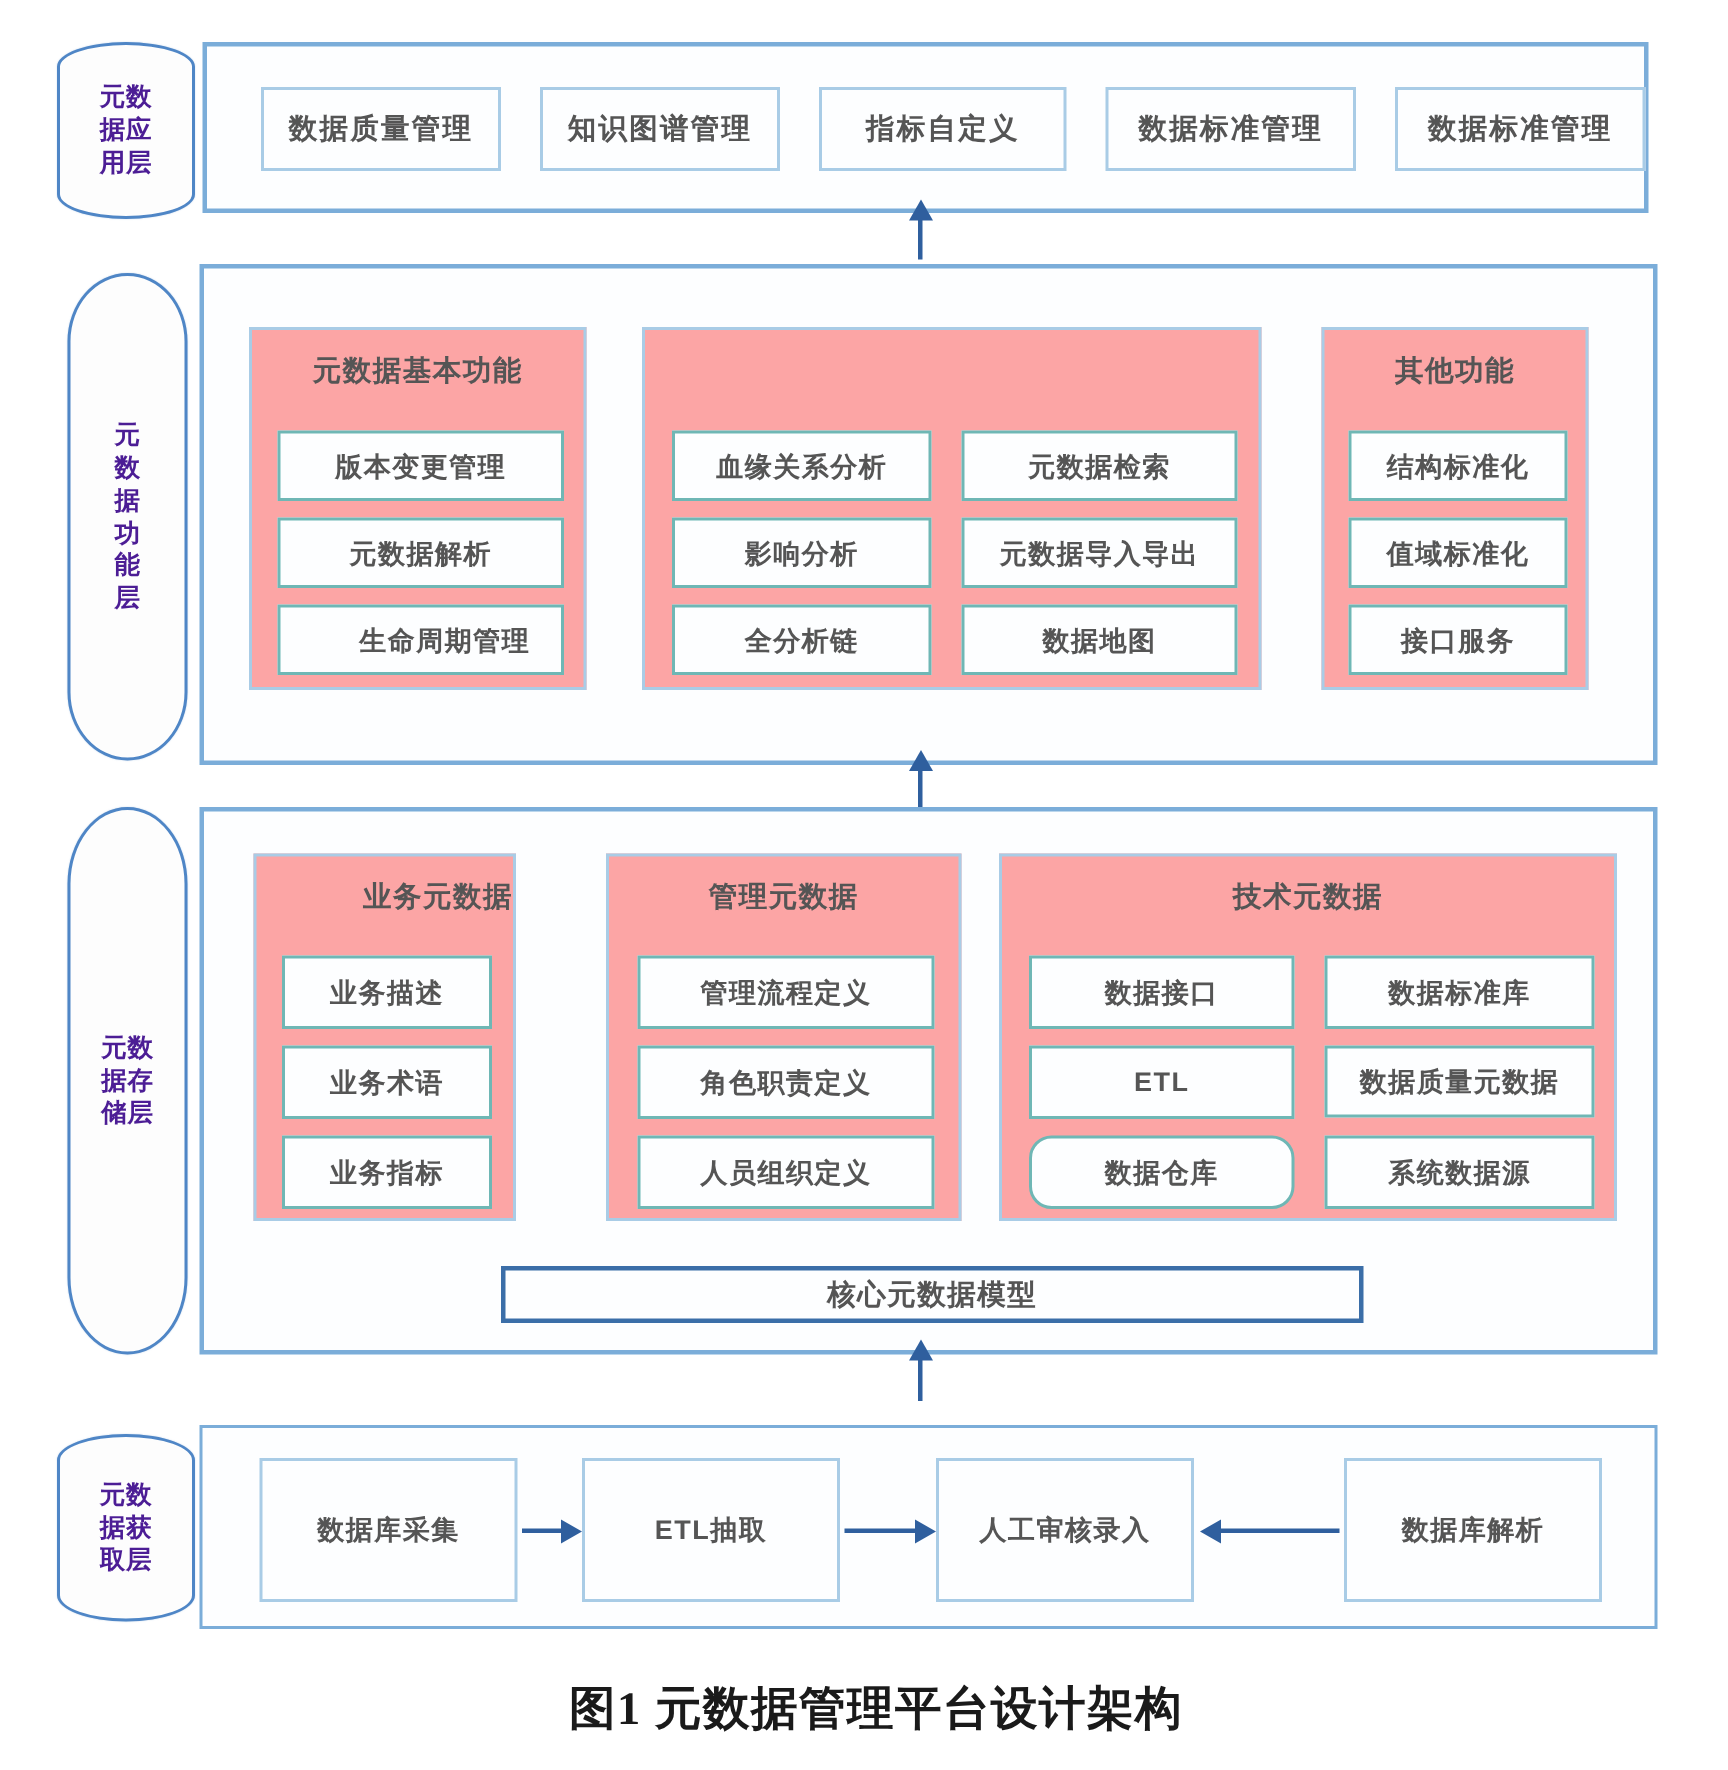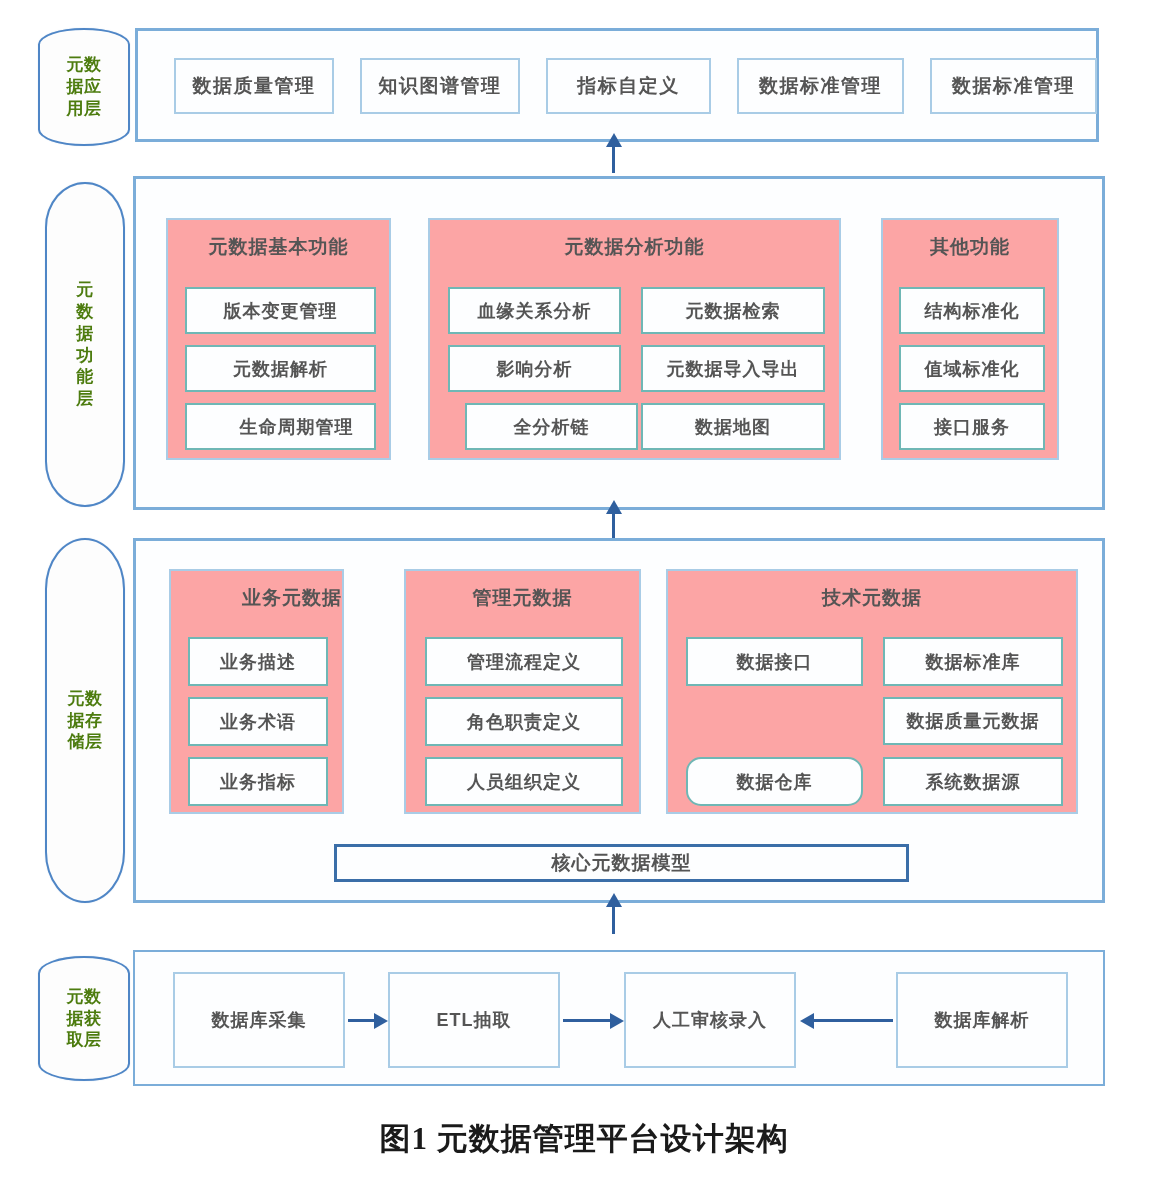--- a/index.html
+++ b/index.html
@@ -30,21 +30,21 @@
     background: #fdfdfd;
     display: flex;
     align-items: center;
     justify-content: center;
     box-shadow: 0 0 1px rgba(79,134,198,.4);
   }
   .pill-text {
     font-size: 17px;
     line-height: 1.28;
     font-weight: 600;
-    color: #4d7c0f;
+    color: #4c1d95;
     text-align: center;
     letter-spacing: 0.5px;
     width: 2.4em;
     word-break: break-all;
   }
 
   
   .layer {
     position: absolute;
     border: 3px solid #7badd9;
@@ -171,24 +171,23 @@
   <div class="layer" style="left:133px; top:176px; width:972px; height:334px;">
 
     <div class="group" style="left:30px; top:39px; width:225px; height:242px;">
       <div class="group-title" style="margin-top:14px;">元数据基本功能</div>
       <div class="leaf teal" style="left:17px; top:67px; width:191px; height:47px;">版本变更管理</div>
       <div class="leaf teal" style="left:17px; top:125px; width:191px; height:47px;">元数据解析</div>
       <div class="leaf teal" style="left:17px; top:183px; width:191px; height:47px;padding-left:32px;">生命周期管理</div>
     </div>
 
     <div class="group" style="left:292px; top:39px; width:413px; height:242px;">
-      <div class="group-title" style="margin-top:14px;">元数据分析功能</div>
       <div class="leaf teal" style="left:18px; top:67px; width:173px; height:47px;">血缘关系分析</div>
       <div class="leaf teal" style="left:18px; top:125px; width:173px; height:47px;">影响分析</div>
-      <div class="leaf teal" style="left:35px; top:183px; width:173px; height:47px;">全分析链</div>
+      <div class="leaf teal" style="left:18px; top:183px; width:173px; height:47px;">全分析链</div>
       <div class="leaf teal" style="left:211px; top:67px; width:184px; height:47px;">元数据检索</div>
       <div class="leaf teal" style="left:211px; top:125px; width:184px; height:47px;">元数据导入导出</div>
       <div class="leaf teal" style="left:211px; top:183px; width:184px; height:47px;">数据地图</div>
     </div>
 
     <div class="group" style="left:745px; top:39px; width:178px; height:242px;">
       <div class="group-title" style="margin-top:14px;">其他功能</div>
       <div class="leaf teal" style="left:16px; top:67px; width:146px; height:47px;">结构标准化</div>
       <div class="leaf teal" style="left:16px; top:125px; width:146px; height:47px;">值域标准化</div>
       <div class="leaf teal" style="left:16px; top:183px; width:146px; height:47px;">接口服务</div>
@@ -213,20 +212,21 @@
     <div class="group" style="left:268px; top:28px; width:237px; height:245px;">
       <div class="group-title" style="margin-top:14px;">管理元数据</div>
       <div class="leaf teal" style="left:19px; top:66px; width:198px; height:49px;">管理流程定义</div>
       <div class="leaf teal" style="left:19px; top:126px; width:198px; height:49px;">角色职责定义</div>
       <div class="leaf teal" style="left:19px; top:186px; width:198px; height:49px;">人员组织定义</div>
     </div>
 
     <div class="group" style="left:530px; top:28px; width:412px; height:245px;">
       <div class="group-title" style="margin-top:14px;">技术元数据</div>
       <div class="leaf teal" style="left:18px; top:66px; width:177px; height:49px;">数据接口</div>
+      <div class="leaf teal" style="left:18px; top:126px; width:177px; height:49px;">ETL</div>
       <div class="leaf teal" style="left:18px; top:186px; width:177px; height:49px;border-radius:15px;">数据仓库</div>
       <div class="leaf teal" style="left:215px; top:66px; width:180px; height:49px;">数据标准库</div>
       <div class="leaf teal" style="left:215px; top:126px; width:180px; height:48px;">数据质量元数据</div>
       <div class="leaf teal" style="left:215px; top:186px; width:180px; height:49px;">系统数据源</div>
     </div>
 
     <div class="leaf navy" style="left:198px; top:303px; width:575px; height:38px; font-size:19px;">核心元数据模型</div>
   </div>
 
   <div class="v-arrow" style="left:612px; top:906px; height:28px;"></div>

